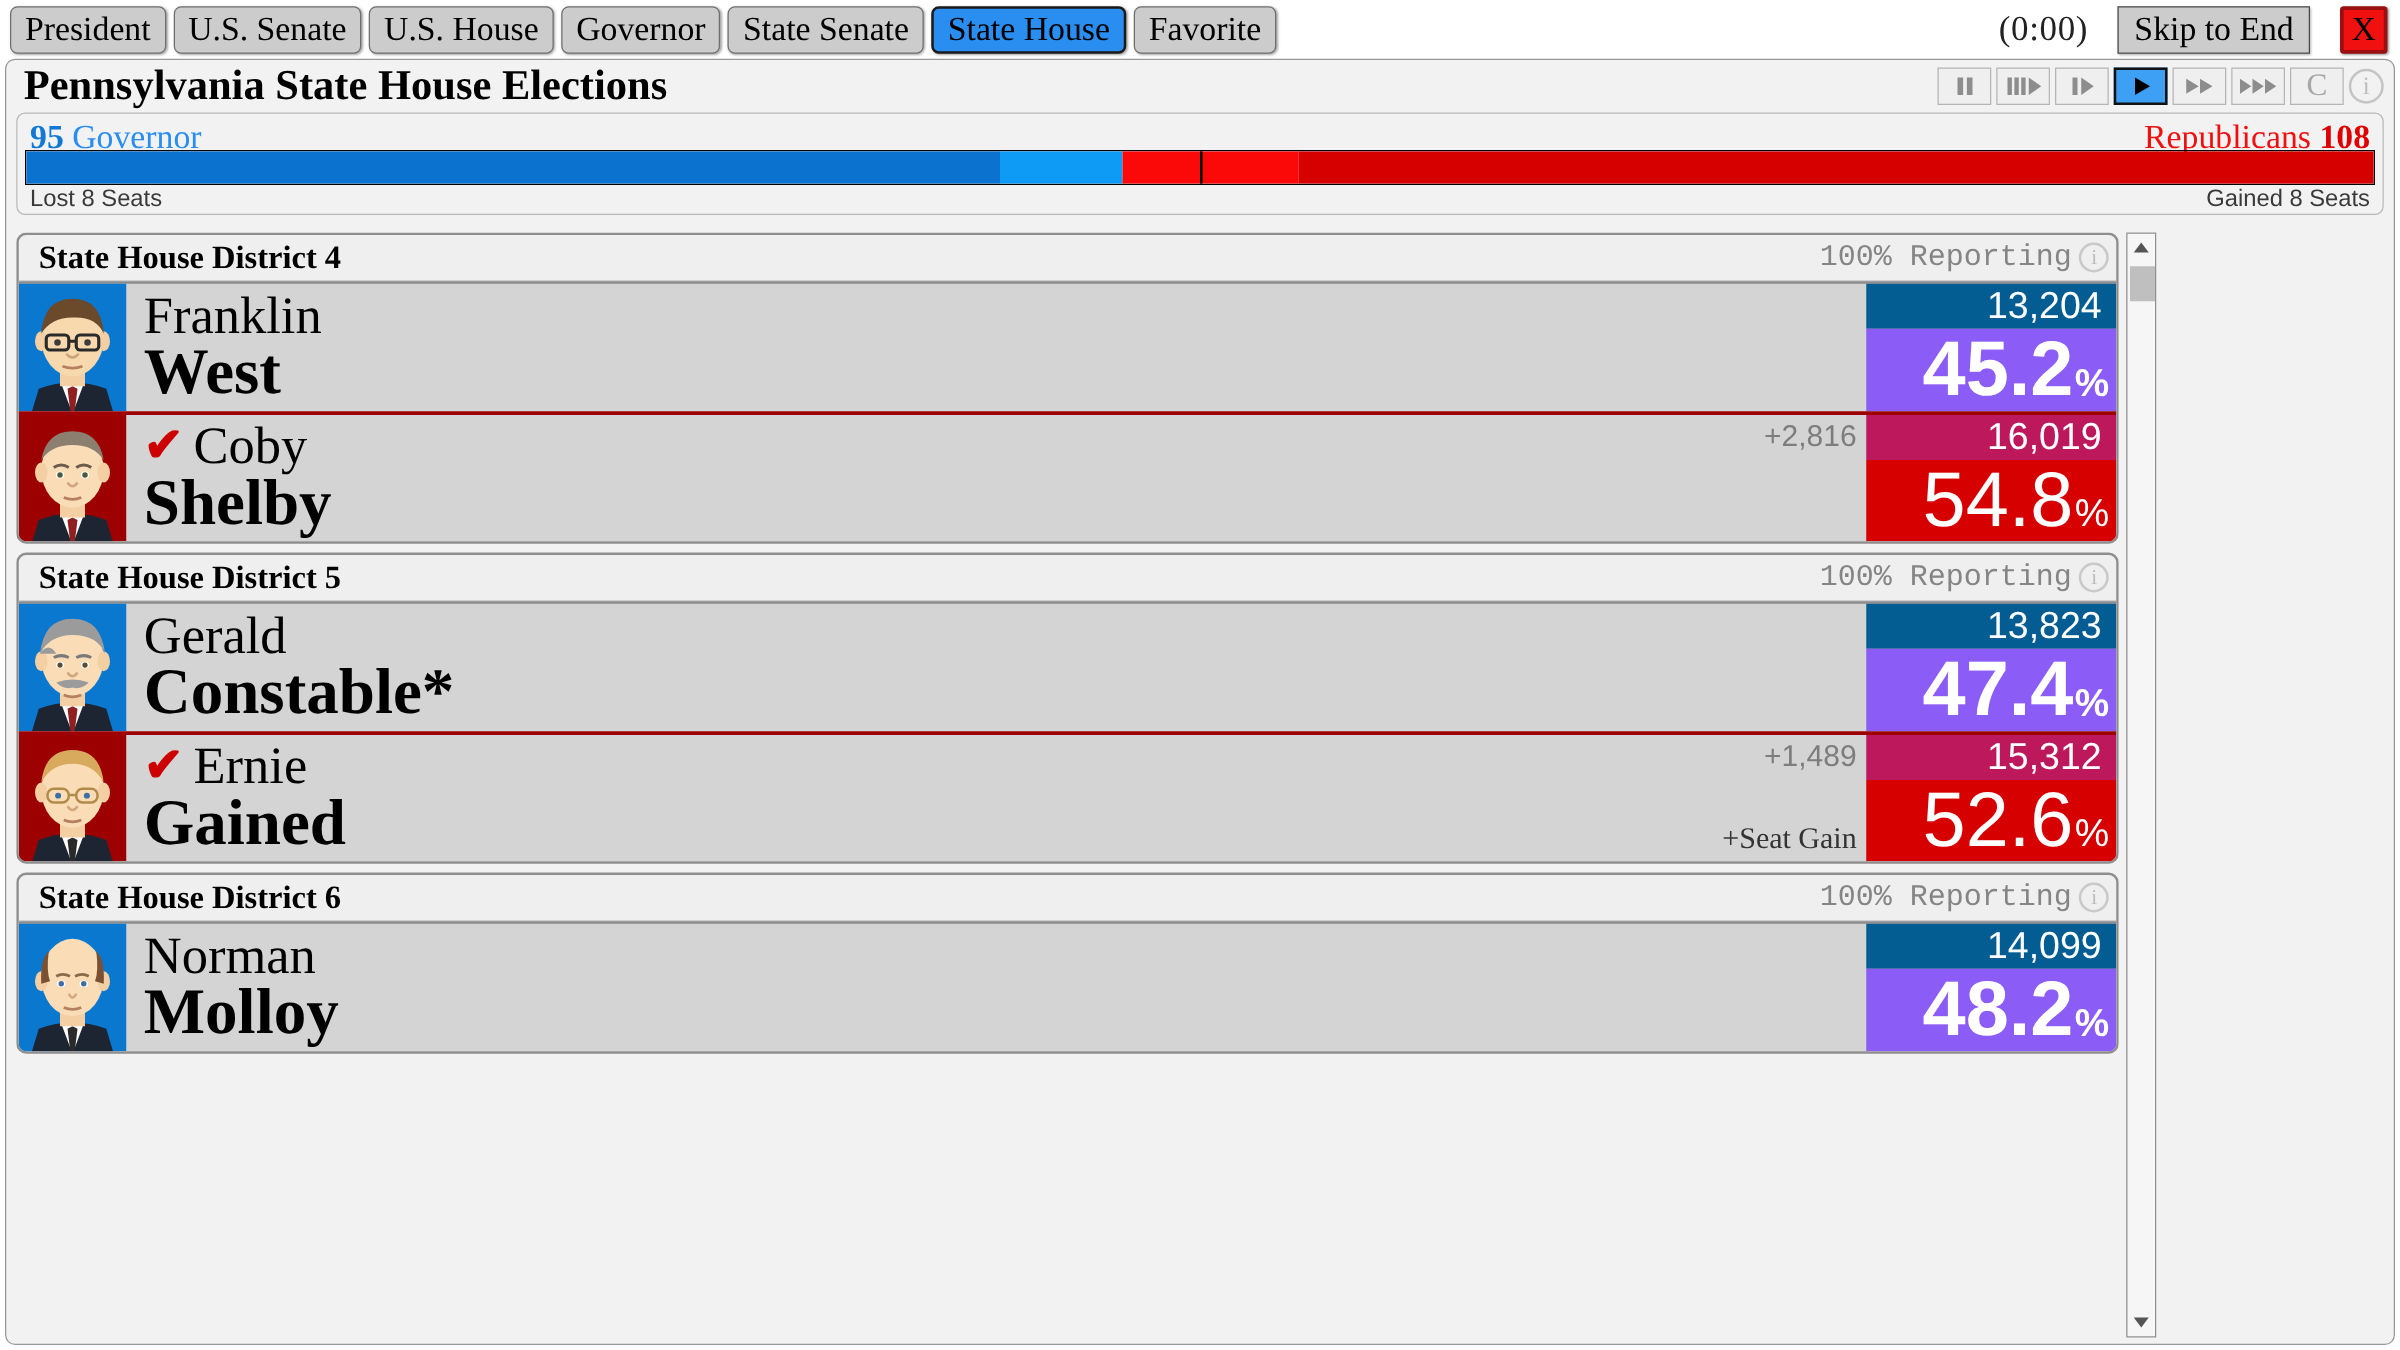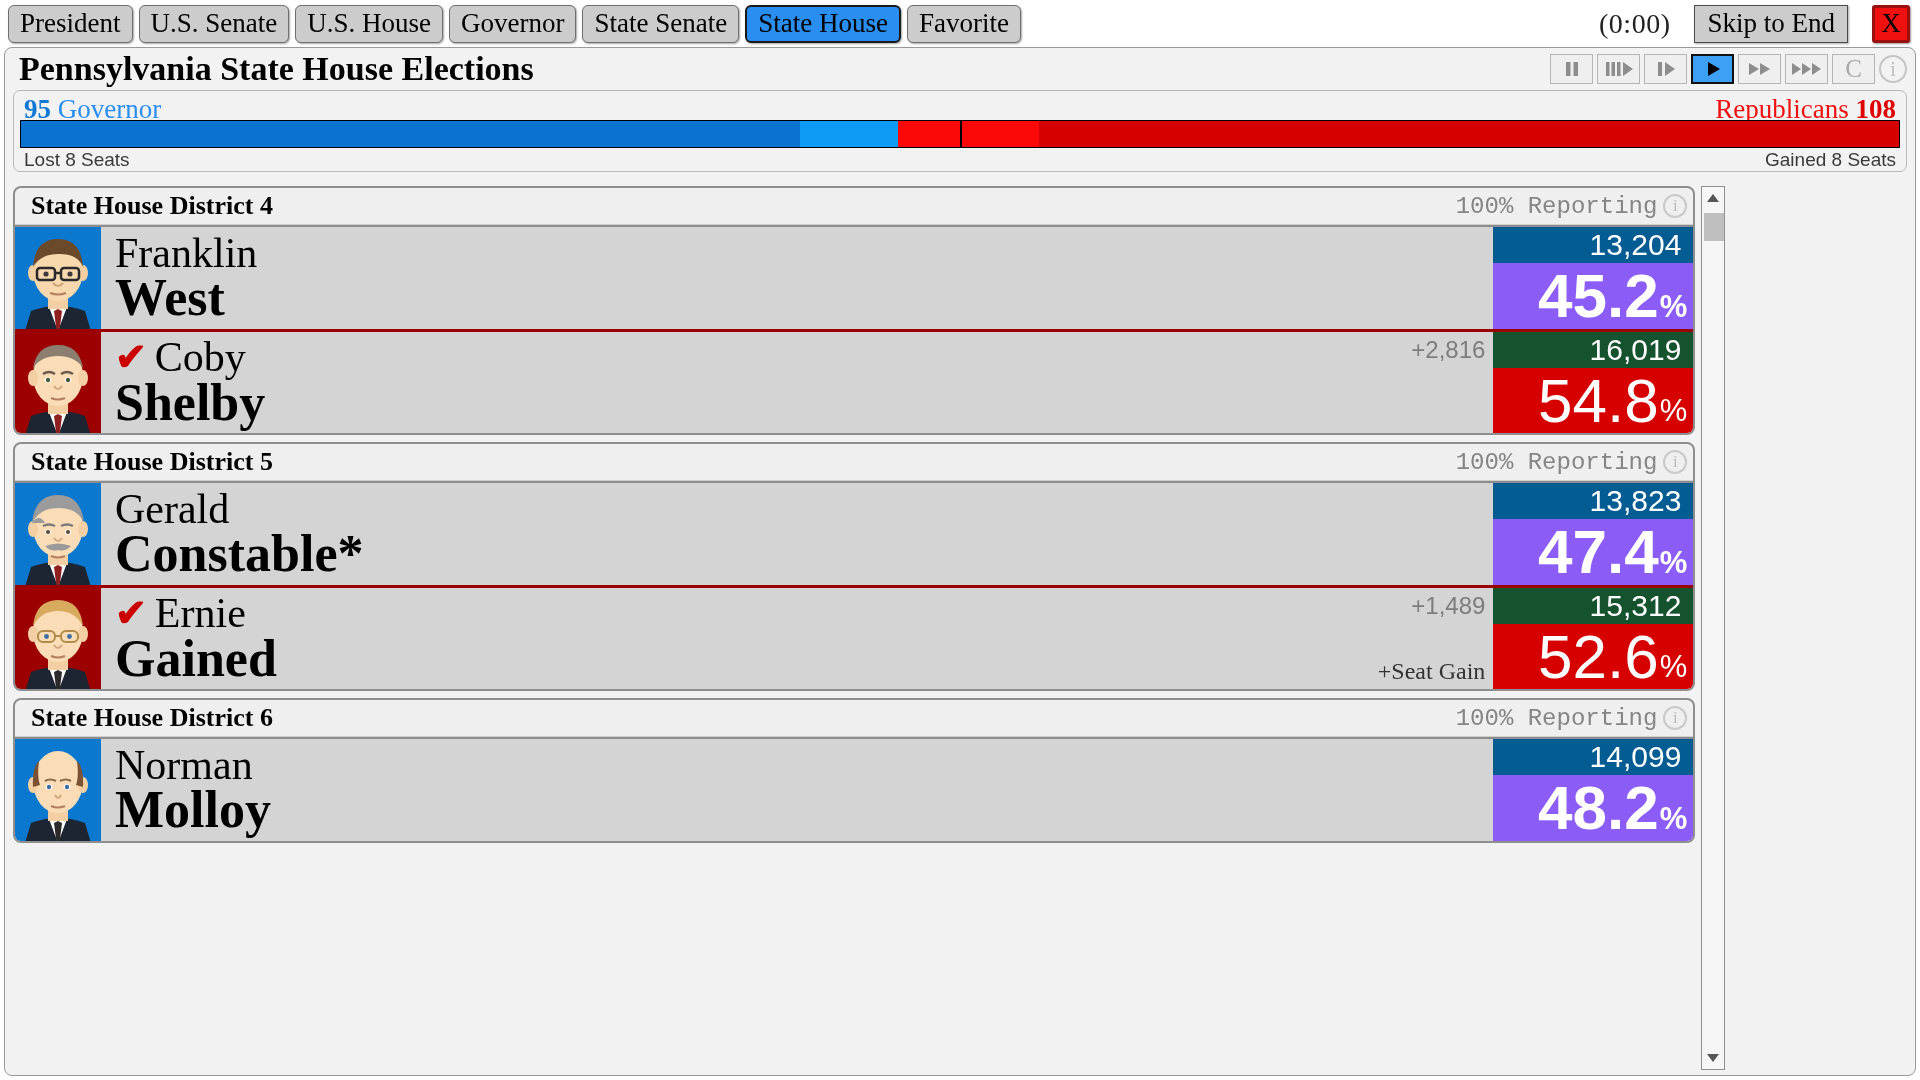--- a/index.html
+++ b/index.html
@@ -300,21 +300,21 @@
   }
   .votes {
     height: 36px;
     display: flex; align-items: center; justify-content: flex-end;
     padding-right: 12px;
     font-family: "Liberation Sans", sans-serif;
     font-size: 30px;
     color: #ffffff;
   }
   .votes.dem { background: #035c92; }
-  .votes.rep { background: #14532d; }
+  .votes.rep { background: #be185d; }
   .pct {
     flex: 1 1 auto;
     display: flex; align-items: center; justify-content: flex-end;
     padding-right: 6px;
     font-family: "Liberation Sans", sans-serif;
     font-size: 62px;
     color: #ffffff;
     line-height: 1;
   }
   .pct.dem { background: #8b5cf6; font-weight: bold; }

